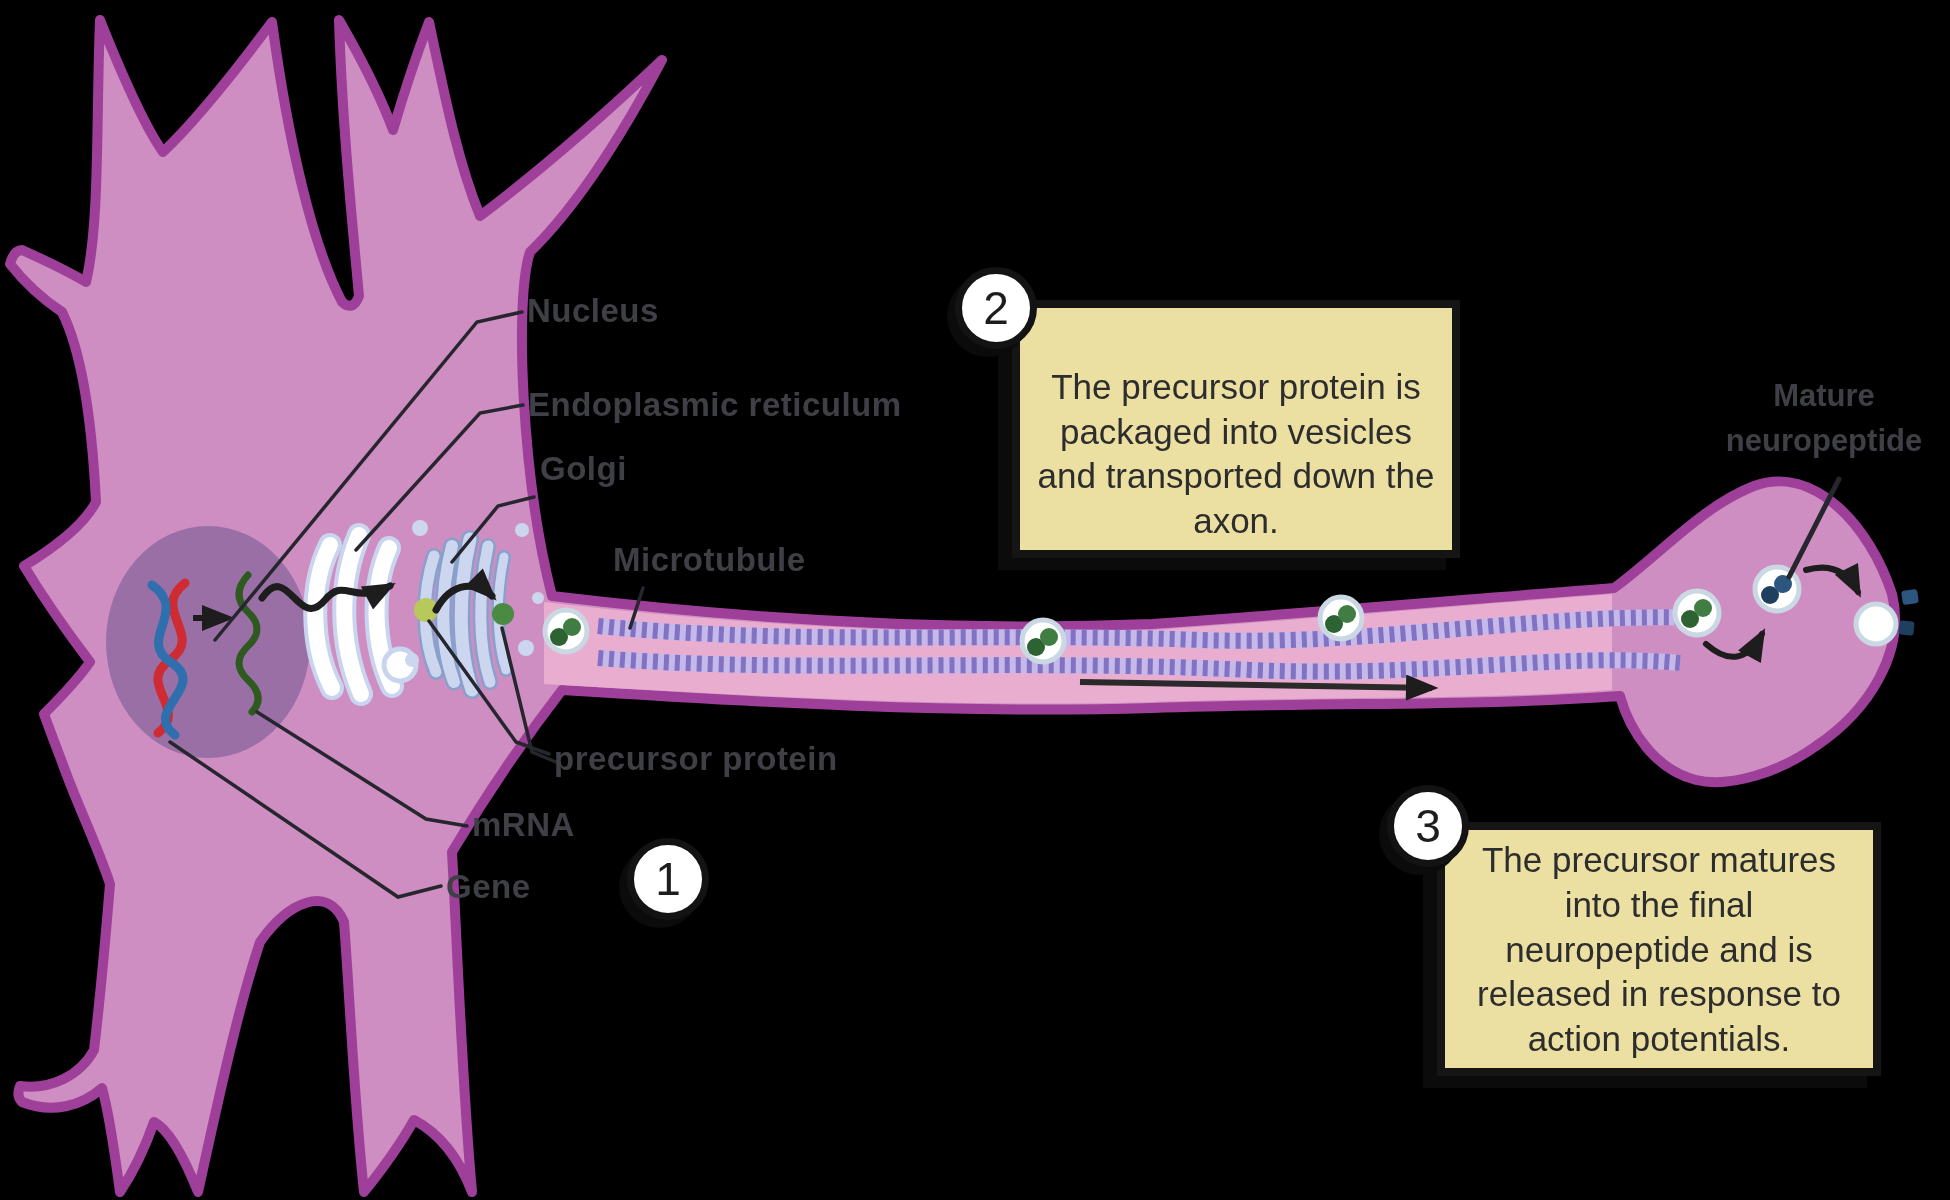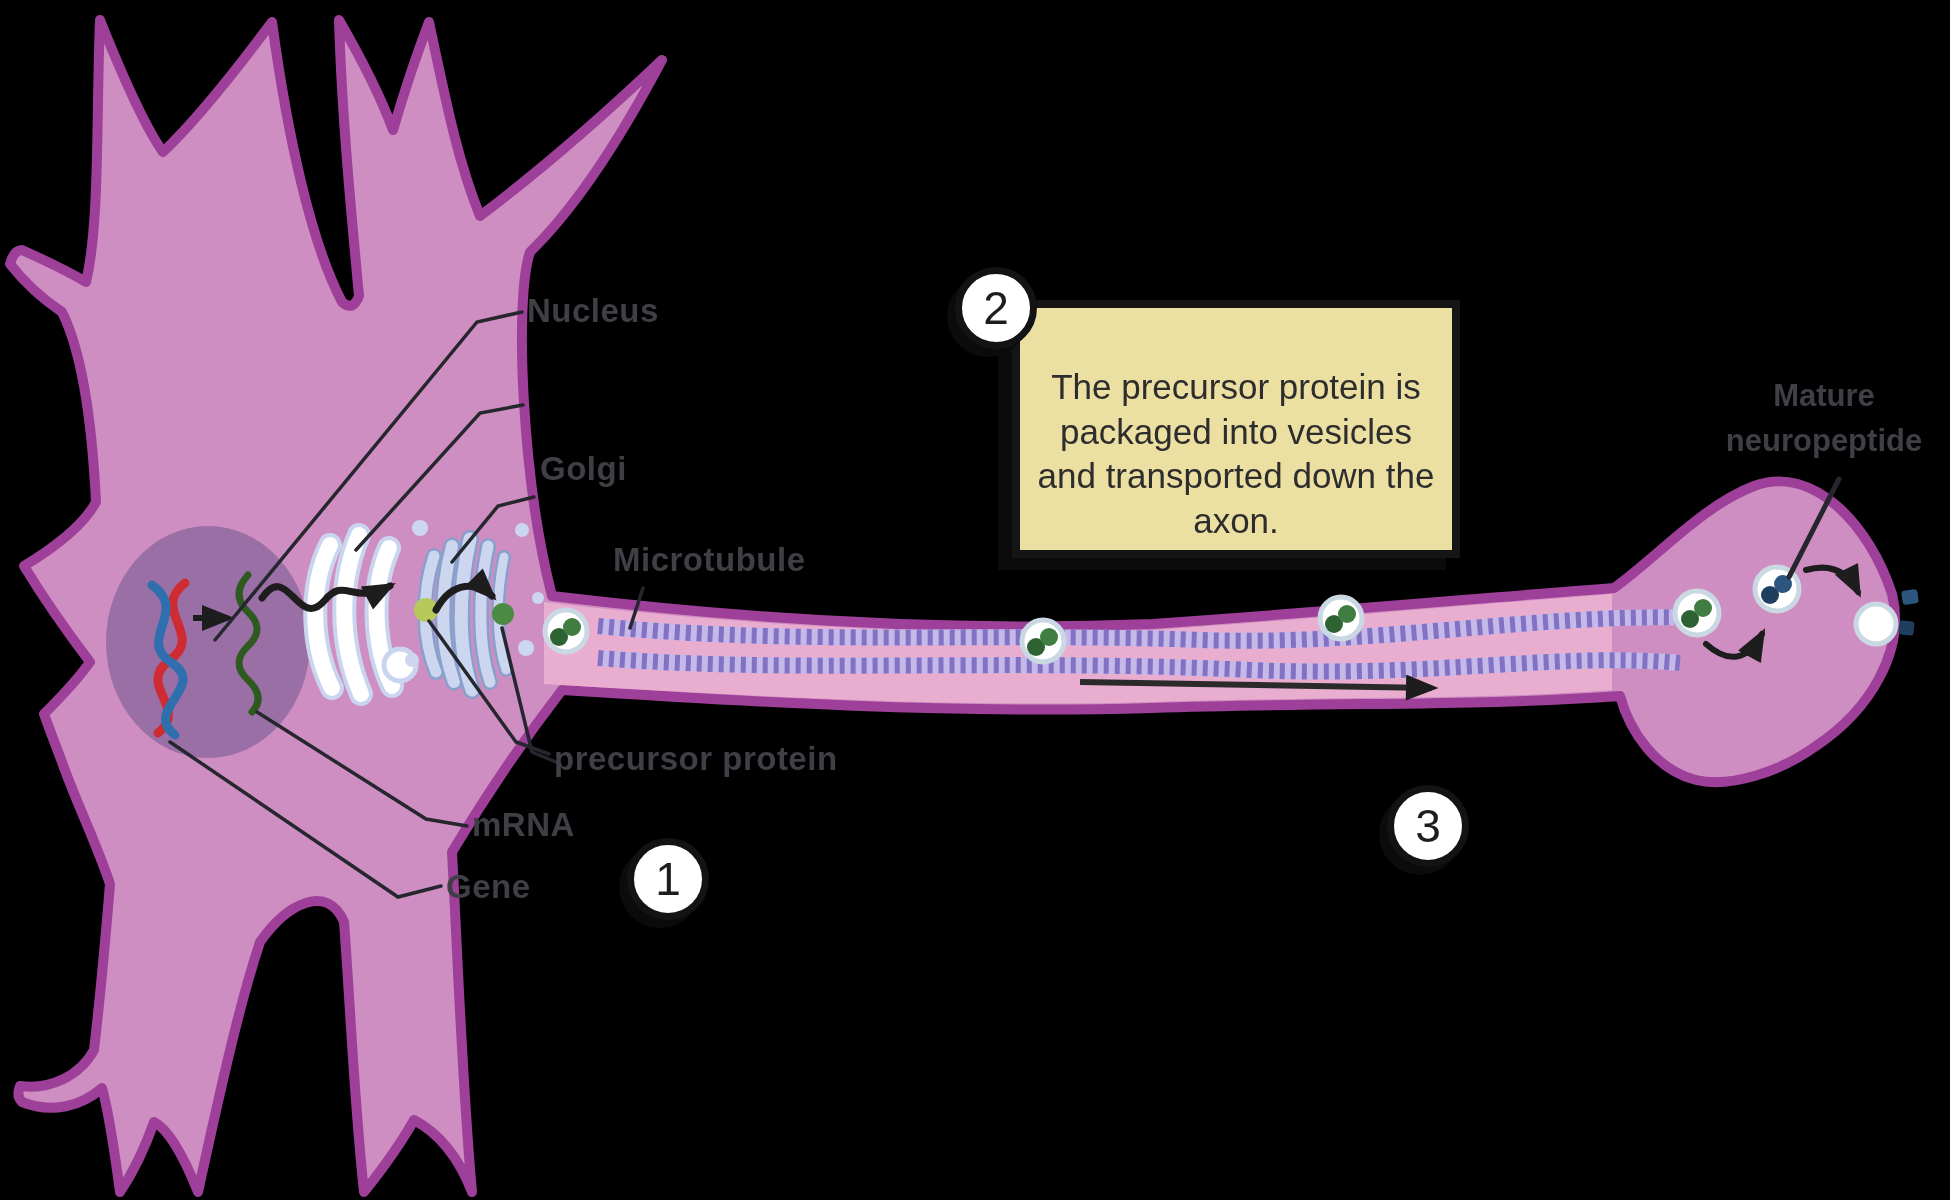--- a/index.html
+++ b/index.html
@@ -196,33 +196,37 @@
       <path d="M 643,588 L 630,628"></path>
       <path d="M 549,754 L 516,742 L 429,621"></path>
       <path d="M 556,762 L 532,752 L 502,628"></path>
       <path d="M 467,826 L 426,819 L 257,712"></path>
       <path d="M 441,886 L 398,897 L 170,742"></path>
       <path stroke-width="5" d="M 1839,479 L 1789,577"></path>
     </g>
   </svg>
 
   <div class="organelle-label" style="left:527px; top:292px">Nucleus</div>
+  <div class="organelle-label" style="left:528px; top:386px">Endoplasmic reticulum</div>
   <div class="organelle-label" style="left:540px; top:450px">Golgi</div>
   <div class="organelle-label" style="left:613px; top:541px">Microtubule</div>
   <div class="organelle-label" style="left:554px; top:740px">precursor protein</div>
   <div class="organelle-label" style="left:472px; top:806px">mRNA</div>
   <div class="organelle-label" style="left:446px; top:868px">Gene</div>
 
   <div class="mature-label" style="left:1690px; top:374px">
     <div>Mature</div>
     <div>neuropeptide</div>
   </div>
 
   <div class="step-circle" style="left:627px; top:838px">1</div>
 
   <div class="step-box" style="left:1012px; top:300px; width:448px; height:258px">
     <div class="step-text">The precursor protein is packaged into vesicles and transported down the axon.</div>
   </div>
   <div class="step-circle" style="left:955px; top:267px">2</div>
 
+  <div class="step-box" style="left:1437px; top:822px; width:444px; height:254px">
+    <div class="step-text">The precursor matures into the final neuropeptide and is released in response to action potentials.</div>
+  </div>
   <div class="step-circle" style="left:1387px; top:785px">3</div>
 
 </div>
 
 </body></html>

